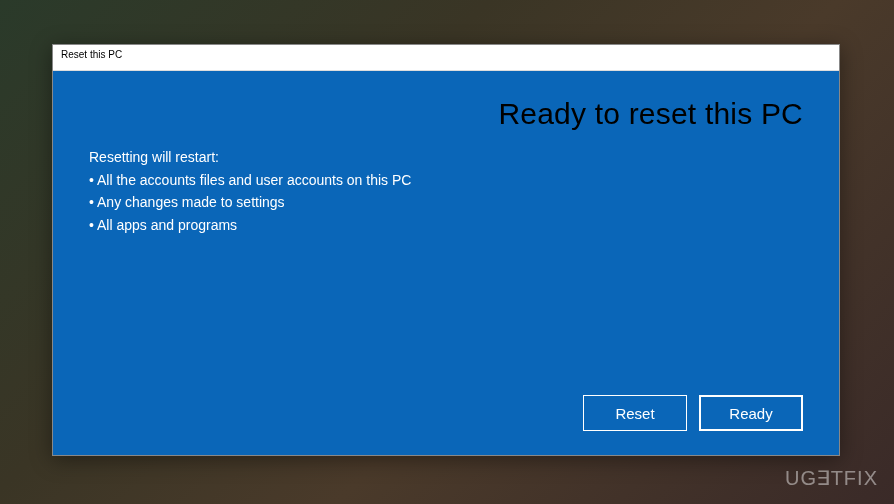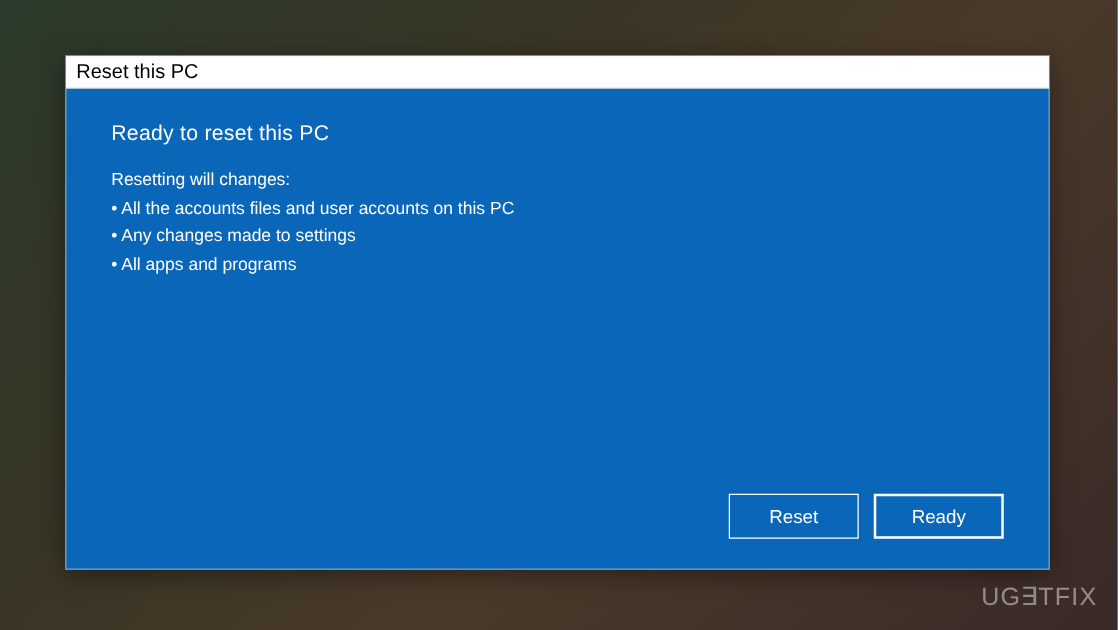--- a/index.html
+++ b/index.html
@@ -25,39 +25,40 @@
       height: 412px;
       background: #ffffff;
       border: 1px solid #888;
       box-shadow: 0 4px 20px rgba(0,0,0,0.4);
     }
     
     .title-bar {
       height: 26px;
       background: #ffffff;
       padding: 4px 8px;
-      font-size: 16px;
+      font-size: 10px;
       color: #000;
       border-bottom: 1px solid #ddd;
     }
     
     .dialog-body {
       background: #0a66b8;
       height: calc(100% - 26px);
       padding: 26px 36px 20px 36px;
       color: #ffffff;
       position: relative;
     }
     
     .dialog-heading {
-      font-size: 17px;
+      font-size: 30px;
       font-weight: 300;
-      color: #ffffff;
+      color: #000000;
       margin-bottom: 18px;
       letter-spacing: 0.2px;
+      text-align: right;
     }
     
     .dialog-subheading {
       font-size: 14px;
       color: #ffffff;
       margin-bottom: 4px;
       font-weight: 400;
     }
     
     .bullet-list {
@@ -124,21 +125,21 @@
   </style>
 </head>
 <body>
 
 <div class="dialog-window">
   <div class="title-bar">
     <span>Reset this PC</span>
   </div>
   <div class="dialog-body">
     <h1 class="dialog-heading">Ready to reset this PC</h1>
-    <p class="dialog-subheading">Resetting will changes:</p>
+    <p class="dialog-subheading">Resetting will restart:</p>
     <ul class="bullet-list">
       <li>All the accounts files and user accounts on this PC</li>
       <li>Any changes made to settings</li>
       <li>All apps and programs</li>
     </ul>
     <div class="button-row">
       <button class="dialog-button secondary">Reset</button>
       <button class="dialog-button">Ready</button>
     </div>
   </div>

